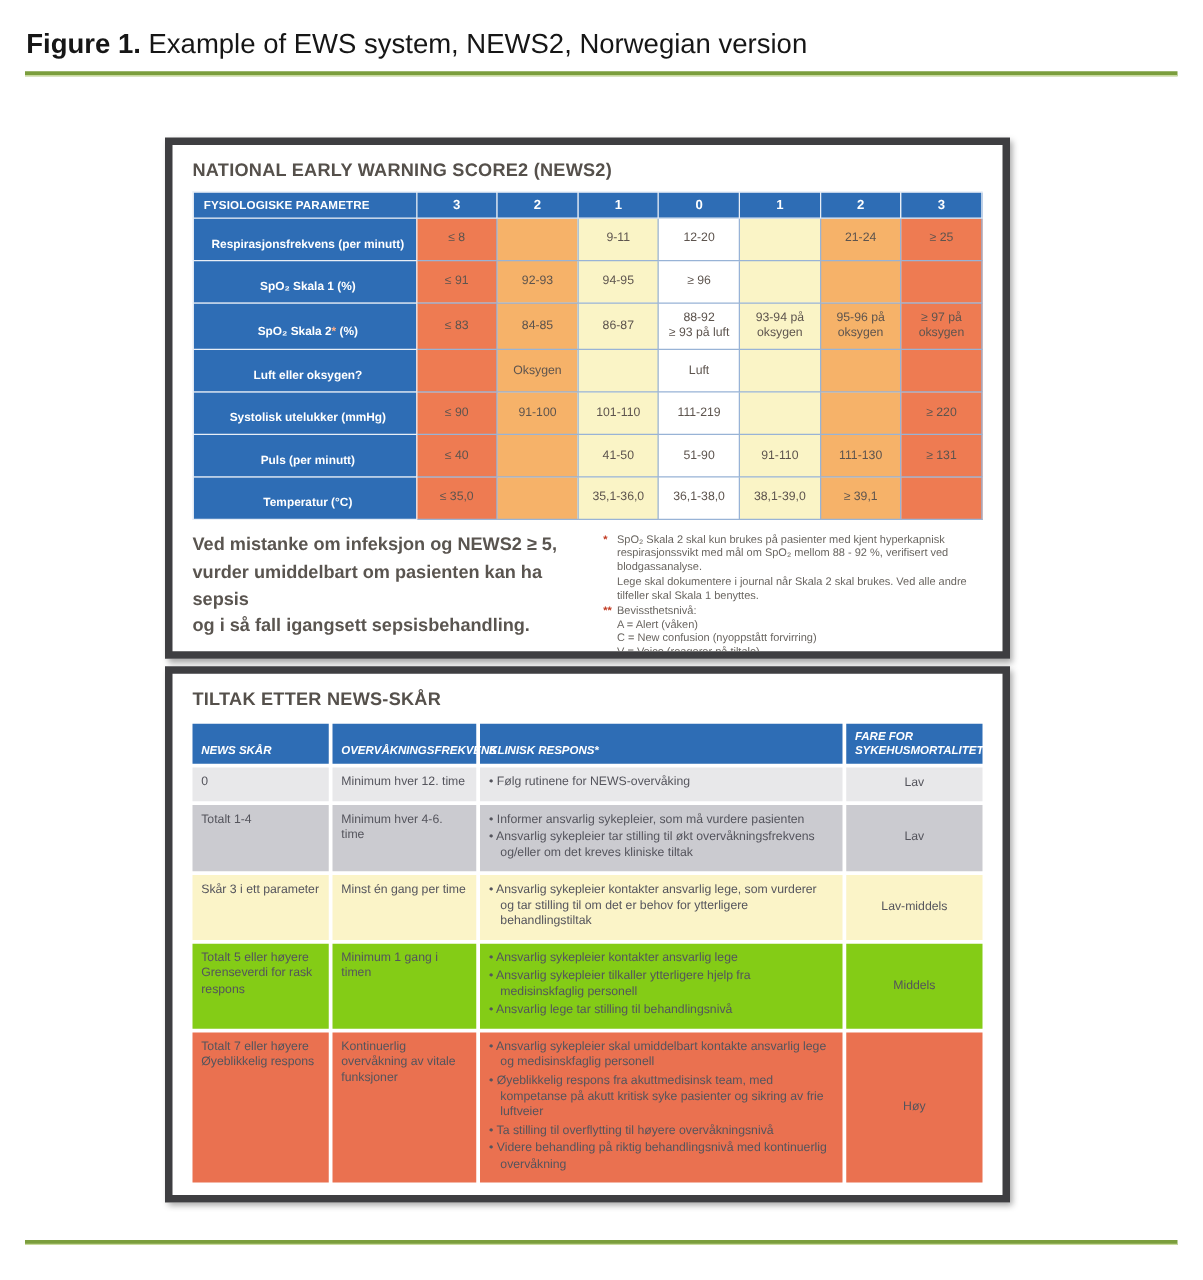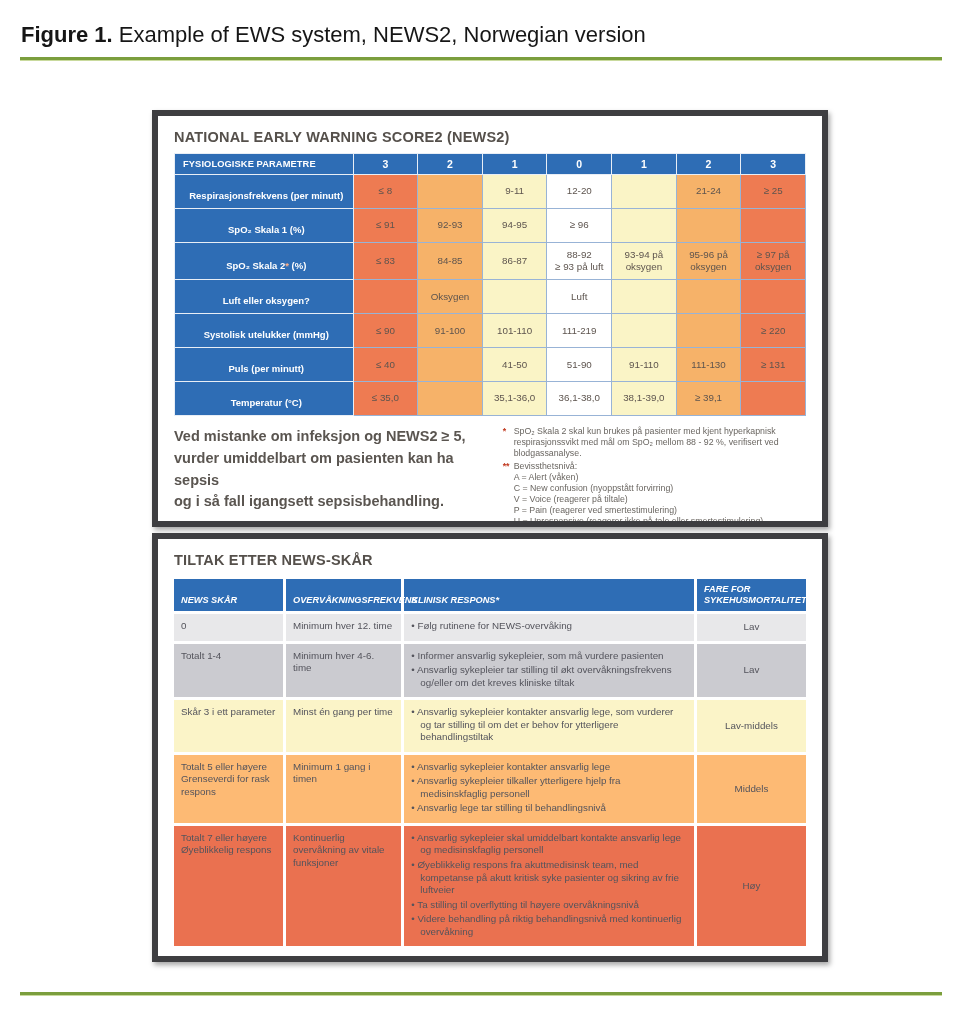--- a/index.html
+++ b/index.html
@@ -7,21 +7,21 @@
     width:962px;height:1024px;position:relative;background:#ffffff;
     font-family:"Liberation Sans","DejaVu Sans",sans-serif;
     -webkit-font-smoothing:antialiased;
   }
   .caption{position:absolute;left:21px;top:22px;font-size:22px;color:#161616;}
   .caption b{font-weight:bold;}
   .rule{position:absolute;left:20px;width:922px;height:3px;background:#7b9e3d;border-bottom:1px solid #c9da9d;}
   #rule-top{top:57px;}
   #rule-bottom{top:992px;}
 
-  .panel{position:absolute;left:152px;width:676px;background:#ffffff;border:6px solid #3e3e41;
+  .panel{position:absolute;left:132px;width:676px;background:#ffffff;border:6px solid #3e3e41;
          box-shadow:2px 3px 5px rgba(0,0,0,.35);box-sizing:border-box;padding:12px 16px 8px;overflow:hidden;}
   #panel1{top:110px;height:417px;}
   #panel2{top:533px;height:429px;}
   .panel-title{font-weight:bold;font-size:14.5px;color:#55504b;letter-spacing:.2px;margin:1px 0 8px;}
 
   
   table.news{width:100%;border-collapse:collapse;table-layout:fixed;}
   .news col.lab{width:28.3%;}
   .news th,.news td{border:1px solid #98b3d6;}
   .news .hdr{background:#2e6db5;color:#fff;font-weight:bold;font-size:10.5px;text-align:center;
@@ -43,21 +43,21 @@
   .fn-text{flex:1;}
 
   
   table.tiltak{width:calc(100% + 6px);margin-left:-3px;border-collapse:separate;border-spacing:3px;table-layout:fixed;}
   .tiltak col.c1{width:17.5%;} .tiltak col.c2{width:18.5%;} .tiltak col.c3{width:46.5%;} .tiltak col.c4{width:17.5%;}
   .tiltak th{background:#2e6db5;color:#fff;font-size:9.2px;text-align:left;vertical-align:bottom;
              padding:5px 7px;font-weight:bold;line-height:1.2;font-style:italic;}
   .tiltak td{font-size:9.8px;color:#54545c;vertical-align:top;padding:6px 7px;line-height:1.28;}
   .tiltak td.risk{text-align:center;vertical-align:middle;}
   .r-gray1 td{background:#e8e8ea;} .r-gray2 td{background:#cbcbd0;} .r-yellow td{background:#fbf4c8;}
-  .r-orange td{background:#fdba74;} .r-red td{background:#ea7150;}
+  .r-orange td{background:#84cc16;} .r-red td{background:#ea7150;}
   .bullet{padding-left:9px;text-indent:-9px;margin-bottom:2px;}
   .bullet::before{content:"• ";}
 
   .p2footer{display:flex;margin-top:9px;}
   .p2f-left{flex:1;font-size:9.3px;color:#55504b;line-height:1.35;}
   .obs-bold{font-weight:bold;}
   .p2f-right{width:160px;text-align:right;}
   .rcp-logo{display:flex;justify-content:flex-end;align-items:center;gap:5px;}
   .rcp-text{text-align:left;font-weight:bold;font-size:9.5px;line-height:1.15;color:#3d4e5c;}
 </style>
@@ -248,20 +248,21 @@
           <div>vurder umiddelbart om pasienten kan ha sepsis</div>
           <div>og i så fall igangsett sepsisbehandling.</div>
         </div>
       <div class="transnote">Denne versjonen er oversatt etter Royal College of Physicians 2017.</div>
     </div>
     <div class="fnotes">
       <div class="fn-item">
         <span class="fmark">*</span>
         <div class="fn-text">
           <div>SpO₂ Skala 2 skal kun brukes på pasienter med kjent hyperkapnisk respirasjonssvikt med mål om SpO₂ mellom 88 - 92 %, verifisert ved blodgassanalyse.</div>
+          <div>Lege skal dokumentere i journal når Skala 2 skal brukes. Ved alle andre tilfeller skal Skala 1 benyttes.</div>
         </div>
       </div>
       <div class="fn-item">
         <span class="fmark">**</span>
         <div class="fn-text">
           <div>Bevissthetsnivå:</div>
           <div>
               <div>A = Alert (våken)</div>
               <div>C = New confusion (nyoppstått forvirring)</div>
               <div>V = Voice (reagerer på tiltale)</div>

